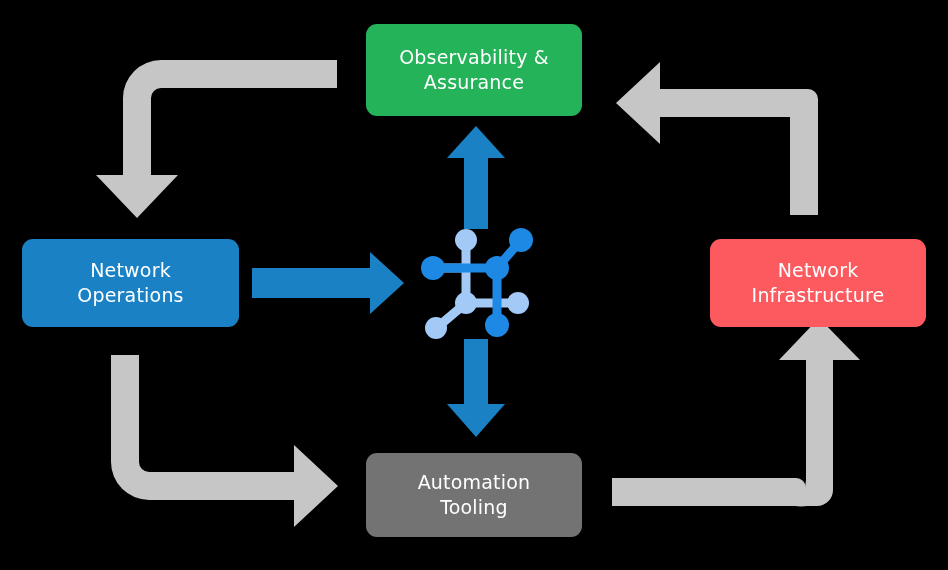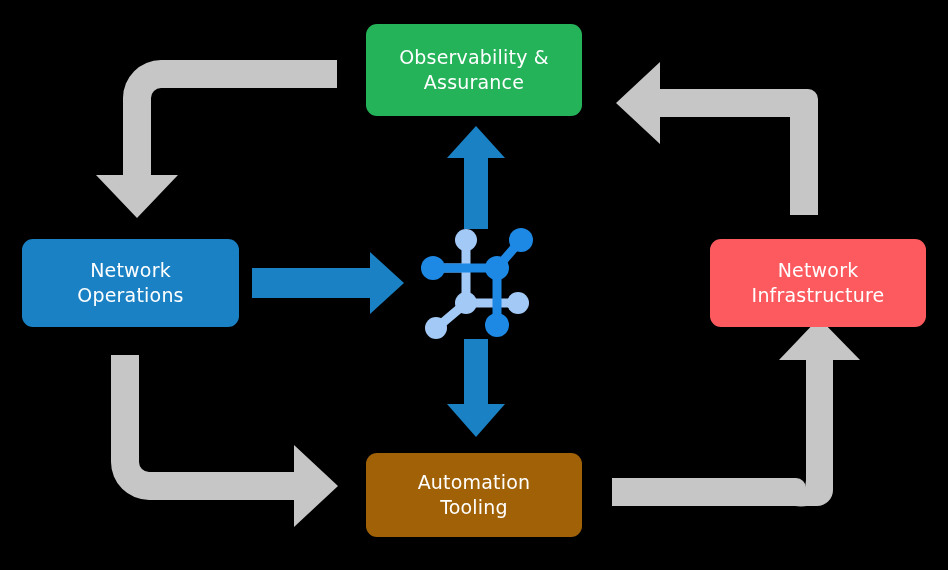--- a/index.html
+++ b/index.html
@@ -50,21 +50,21 @@
   #box-operations {
     left: 22px; top: 239px; width: 217px; height: 88px;
     background: #1a82c4;
   }
   #box-infrastructure {
     left: 710px; top: 239px; width: 216px; height: 88px;
     background: #fc5a5f;
   }
   #box-automation {
     left: 366px; top: 453px; width: 216px; height: 84px;
-    background: #a16207;
+    background: #737373;
   }
 </style>
 </head>
 <body>
 
 <div id="stage">
 
   <svg id="canvas" viewBox="0 0 948 570" xmlns="http://www.w3.org/2000/svg">
 
     <g>

